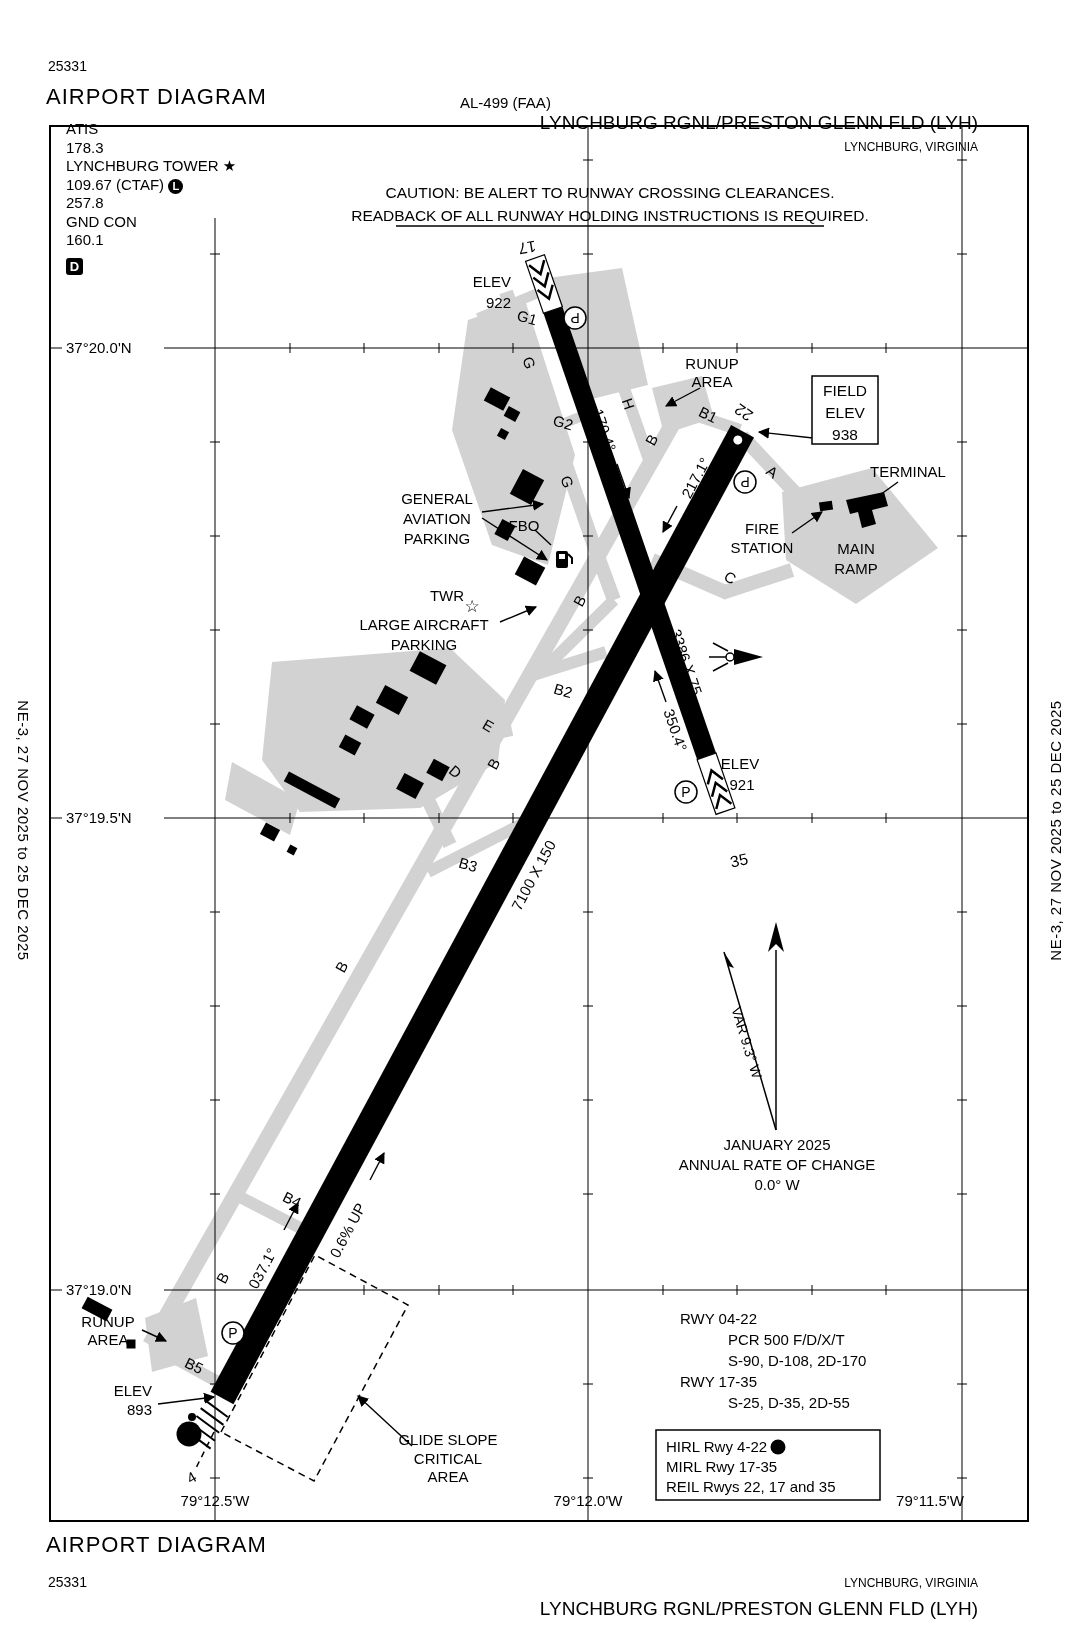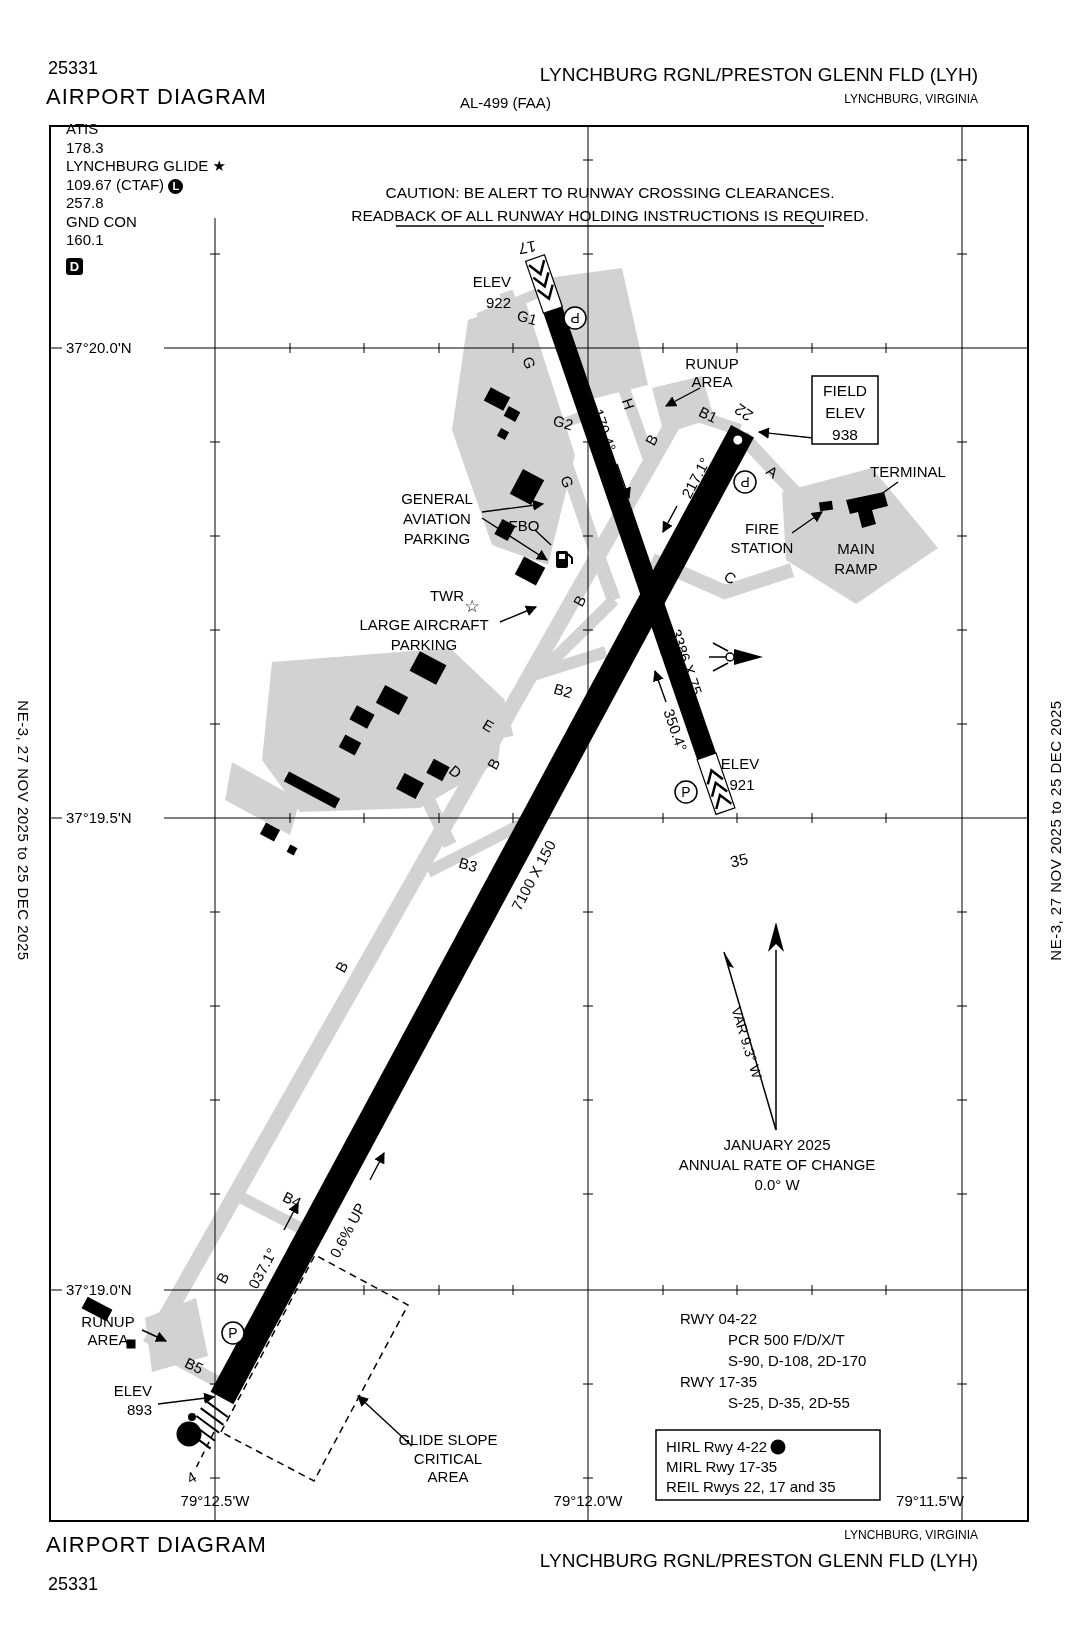--- a/index.html
+++ b/index.html
@@ -1,23 +1,23 @@
 <!DOCTYPE html>
 <html><head>
 <meta charset="utf-8">
 <style>
   html,body{margin:0;padding:0;background:#fff;}
   body{width:1076px;height:1650px;position:relative;font-family:"Liberation Sans",sans-serif;color:#000;overflow:hidden;}
   .abs{position:absolute;}
-  .doc-num{font-size:18px;text-align:right;}
+  .doc-num{font-size:14px;text-align:right;}
   .big-title{font-size:22px;letter-spacing:1px;}
   .apt-name{font-size:19px;}
   .city{font-size:12px;}
   .al{font-size:15px;}
-  .right{text-align:right;}
+  .right{text-align:right;margin-top:48px;}
   .comms{font-size:15px;line-height:18.5px;white-space:nowrap;}
   .badge{display:inline-block;background:#000;color:#fff;font-weight:bold;text-align:center;}
   .badge.round{width:15px;height:15px;line-height:15px;border-radius:50%;font-size:11px;}
   .badge.square{width:17px;height:17px;line-height:17px;border-radius:3px;font-size:13px;margin-top:8px;}
   .margin-note{font-size:15px;white-space:nowrap;letter-spacing:0.5px;}
   .rot90{transform:rotate(90deg);transform-origin:center;}
   .rotn90{transform:rotate(-90deg);transform-origin:center;}
   svg text{font-family:"Liberation Sans",sans-serif;fill:#000;}
 </style>
 </head>
@@ -28,21 +28,21 @@
 <div class="abs apt-name right" style="right:98px;top:64px;width:600px;">LYNCHBURG RGNL/PRESTON GLENN FLD (LYH)</div>
 <div class="abs al" style="left:460px;top:94px;text-align:center;">AL-499 (FAA)</div>
 <div class="abs city right" style="right:98px;top:92px;width:400px;">LYNCHBURG, VIRGINIA</div>
 
 <div class="abs margin-note rot90" style="left:-142px;top:822px;width:330px;text-align:center;">NE-3, 27 NOV 2025 to 25 DEC 2025</div>
 <div class="abs margin-note rotn90" style="left:890px;top:822px;width:330px;text-align:center;">NE-3, 27 NOV 2025 to 25 DEC 2025</div>
 
 <div class="abs comms" style="left:66px;top:120px;">
   <div>ATIS</div>
   <div>178.3</div>
-  <div><span>LYNCHBURG GLIDE</span> <span>★</span></div>
+  <div><span>LYNCHBURG TOWER</span> <span>★</span></div>
   <div><span>109.67 (CTAF)</span> <span class="badge round">L</span></div>
   <div>257.8</div>
   <div>GND CON</div>
   <div>160.1</div>
   <div><span class="badge square">D</span></div>
 </div>
 
 <svg class="abs" style="left:0;top:0;" width="1076" height="1650" viewBox="0 0 1076 1650">
   <defs>
     <marker id="arw" viewBox="0 0 10 10" refX="9" refY="5" markerWidth="8" markerHeight="8" orient="auto">

